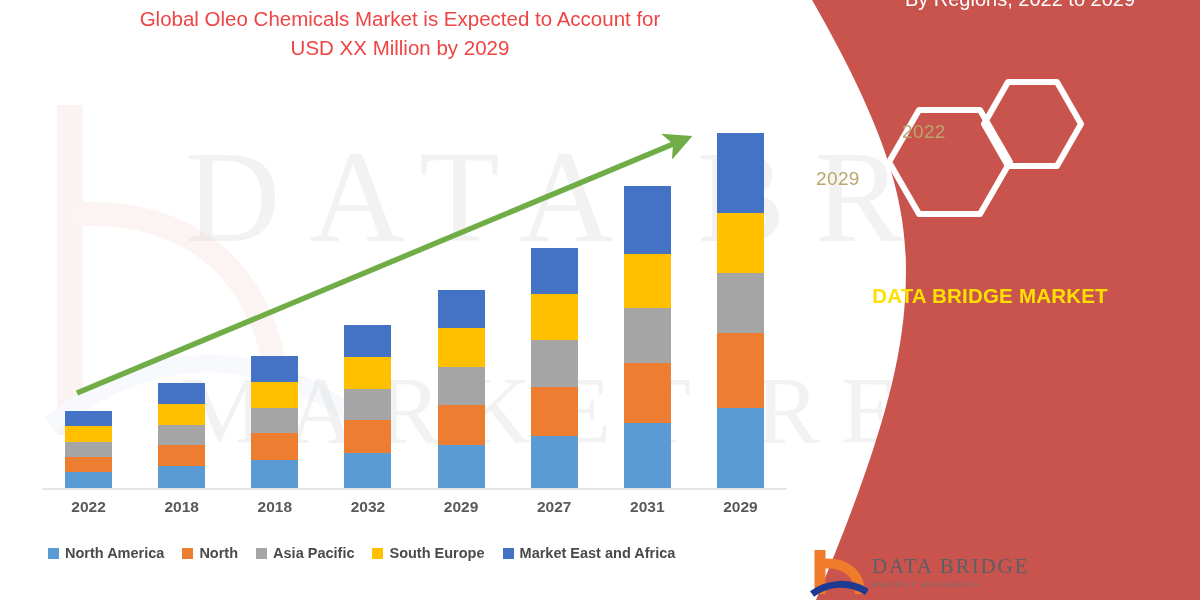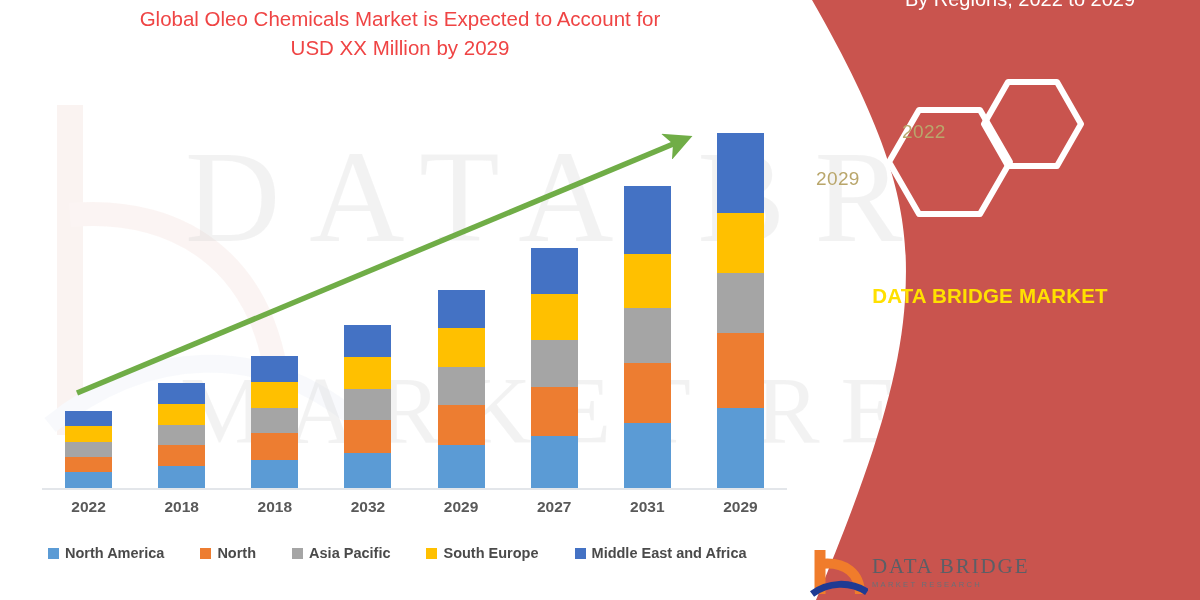--- a/index.html
+++ b/index.html
@@ -57,21 +57,21 @@
   
   .xlabels { position:absolute; left:42px; top:498px; width:745px; height:26px; }
   .xlabel {
     position:absolute; top:0; width:60px; text-align:center;
     font-size:15.5px; font-weight:bold; color:#595959;
   }
 
   
   .legend {
     position:absolute; left:48px; top:540px; width:740px; height:26px;
-    display:flex; align-items:center; justify-content:flex-start; gap:36px;
+    display:flex; align-items:center; justify-content:flex-start; gap:18px;
   }
   .legend-item { display:flex; align-items:center; gap:6px; }
   .legend-swatch { width:11px; height:11px; display:block; }
   .legend-label { font-size:14.5px; font-weight:bold; color:#4a4a4a; white-space:nowrap; }
 
   
   .panel { position:absolute; right:0; top:0; width:420px; height:600px; overflow:hidden; }
   .panel-svg { position:absolute; right:0; top:0; width:420px; height:600px; }
 
   .panel-title {
@@ -217,21 +217,21 @@
       <div class="legend-item">
         <span class="legend-swatch" style="background: rgb(165, 165, 165);"></span>
         <span class="legend-label">Asia Pacific</span>
       </div>
       <div class="legend-item">
         <span class="legend-swatch" style="background: rgb(255, 192, 0);"></span>
         <span class="legend-label">South Europe</span>
       </div>
       <div class="legend-item">
         <span class="legend-swatch" style="background: rgb(68, 114, 196);"></span>
-        <span class="legend-label">Middle East and Africa</span>
+        <span class="legend-label">Market East and Africa</span>
       </div>
     </div>
 
   <div class="panel">
     <svg class="panel-svg" viewBox="0 0 420 600" preserveAspectRatio="none">
       <path d="M32,0 C118,150 130,220 125,300 C120,380 90,470 36,600 L420,600 L420,0 Z" fill="#C9544E"></path>
     </svg>
 
     <div class="panel-title">
       <div>By Regions, 2022 to 2029</div>

